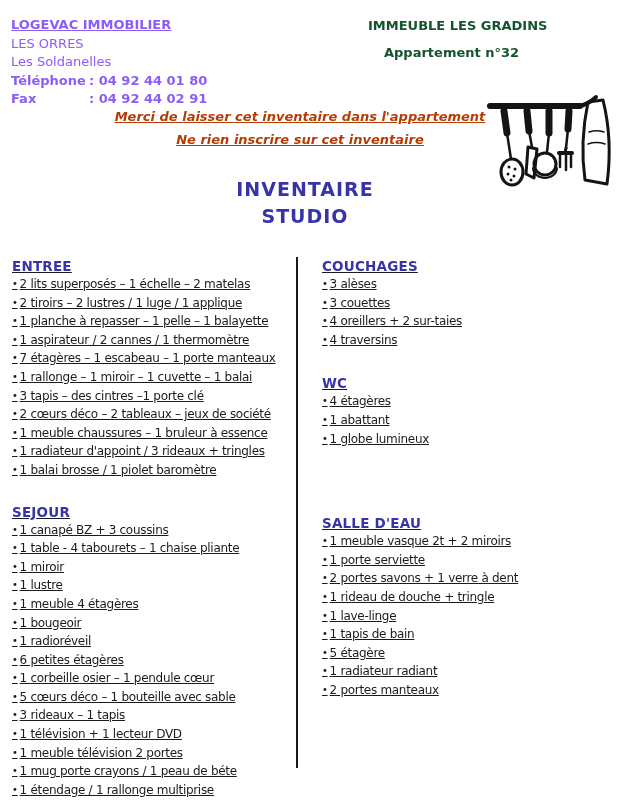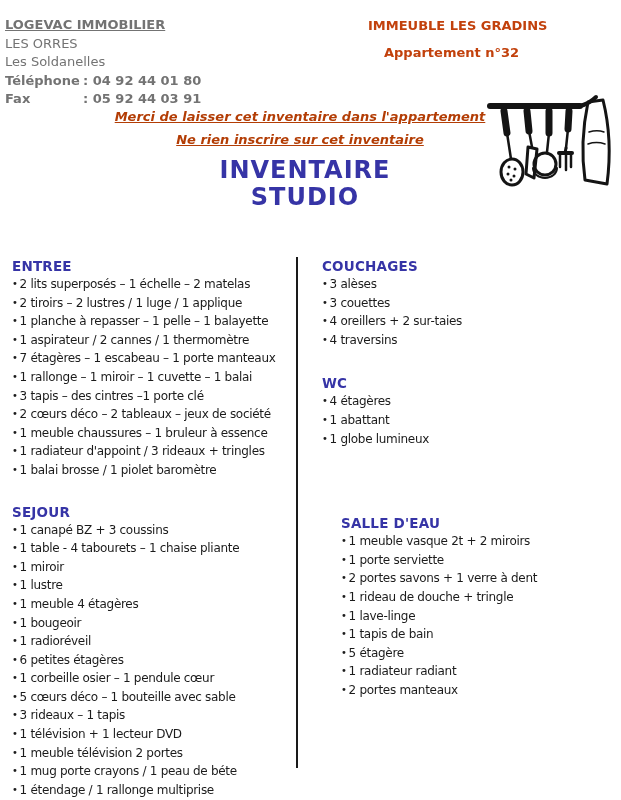--- a/index.html
+++ b/index.html
@@ -6,65 +6,65 @@
   body {
     width: 621px; height: 800px;
     background: #ffffff;
     position: relative;
     overflow: hidden;
     font-family: "DejaVu Sans", "Liberation Sans", sans-serif;
     color: #1b1b1b;
   }
 
   
-  .header-left { position: absolute; left: 5px; top: 16px; font-size: 13px; line-height: 18.5px; color: #737373; }
+  .header-left { position: absolute; left: 11px; top: 16px; font-size: 13px; line-height: 18.5px; color: #8b5cf6; }
   .company { font-weight: bold; text-decoration: underline; }
   .contact-row .lbl { display: inline-block; width: 78px; font-weight: bold; }
   .contact-row .val { font-weight: bold; }
-  .header-right { position: absolute; left: 368px; top: 18px; width: 230px; font-size: 13px; color: #c2410c; }
+  .header-right { position: absolute; left: 368px; top: 18px; width: 230px; font-size: 13px; color: #14532d; }
   .building { font-weight: bold; }
   .apartment { font-weight: bold; margin-top: 12px; padding-left: 16px; }
 
   
   .notice { position: absolute; top: 105px; left: 0; width: 600px; text-align: center;
             color: #b33d05; font-size: 13px; font-weight: bold; font-style: italic; line-height: 23px; }
   .notice div { text-decoration: underline; }
 
   
   .utensils { position: absolute; left: 482px; top: 90px; }
 
   
-  .doc-title { position: absolute; top: 157px; left: 0; width: 610px; text-align: center;
-               color: #3634a6; font-size: 24px; font-weight: bold; line-height: 27px; letter-spacing: 1px; }
+  .doc-title { position: absolute; top: 176px; left: 0; width: 610px; text-align: center;
+               color: #3634a6; font-size: 19px; font-weight: bold; line-height: 27px; letter-spacing: 1px; }
 
   
   .divider { position: absolute; left: 296px; top: 257px; width: 2px; height: 511px; background: #1a1a1a; }
-  .column { position: absolute; top: 257px; }
+  .column { position: absolute; top: 257px; text-decoration: underline; }
   .column.left  { left: 12px;  width: 282px; }
   .column.right { left: 322px; width: 290px; }
 
   .section-heading { margin: 0; font-size: 13.5px; font-weight: bold; color: #3634a6;
                      line-height: 18px; letter-spacing: 0.2px; }
   .section-items { font-size: 12px; line-height: 17.6px; letter-spacing: -0.3px; }
   .item { white-space: nowrap; }
   .item .bullet { font-size: 10px; margin-right: 2px; vertical-align: 1px; }
 
   .left  .section:nth-child(2) { margin-top: 23px; }
   .right .section:nth-child(2) { margin-top: 25px; }
-  .right .section:nth-child(3) { margin-top: 66px; margin-left: 19px; }
+  .right .section:nth-child(3) { margin-top: 66px; }
 </style>
 </head>
 <body>
 
 <div class="header-left">
   <div class="company">LOGEVAC IMMOBILIER</div>
   <div>LES ORRES</div>
   <div>Les Soldanelles</div>
   <div class="contact-row"><span class="lbl">Téléphone</span><span class="val">: 04 92 44 01 80</span></div>
-  <div class="contact-row"><span class="lbl">Fax</span><span class="val">: 05 92 44 03 91</span></div>
+  <div class="contact-row"><span class="lbl">Fax</span><span class="val">: 04 92 44 02 91</span></div>
 </div>
 
 <div class="header-right">
   <div class="building">IMMEUBLE LES GRADINS</div>
   <div class="apartment">Appartement n°32</div>
 </div>
 
 <div class="notice">
   <div>Merci de laisser cet inventaire dans l'appartement</div>
   <div>Ne rien inscrire sur cet inventaire</div>

